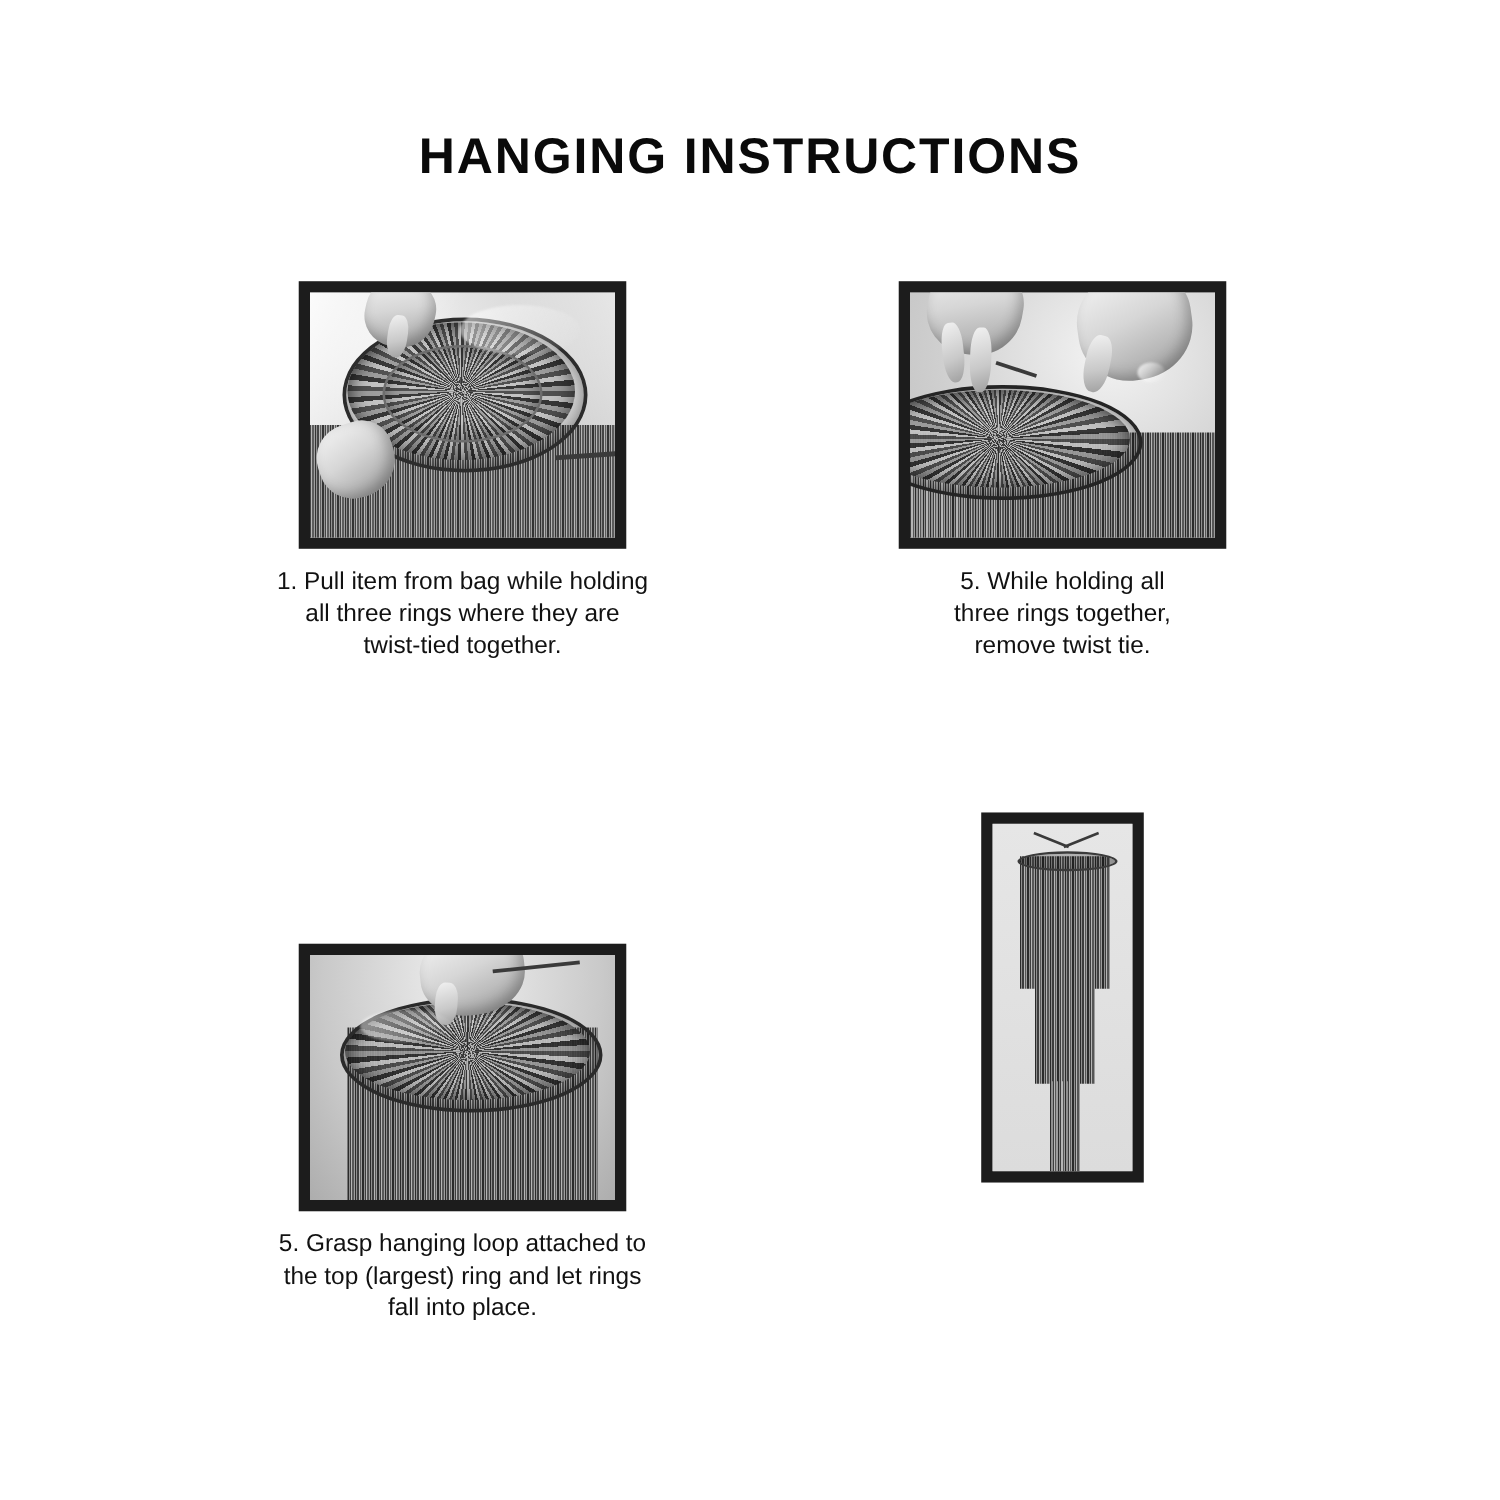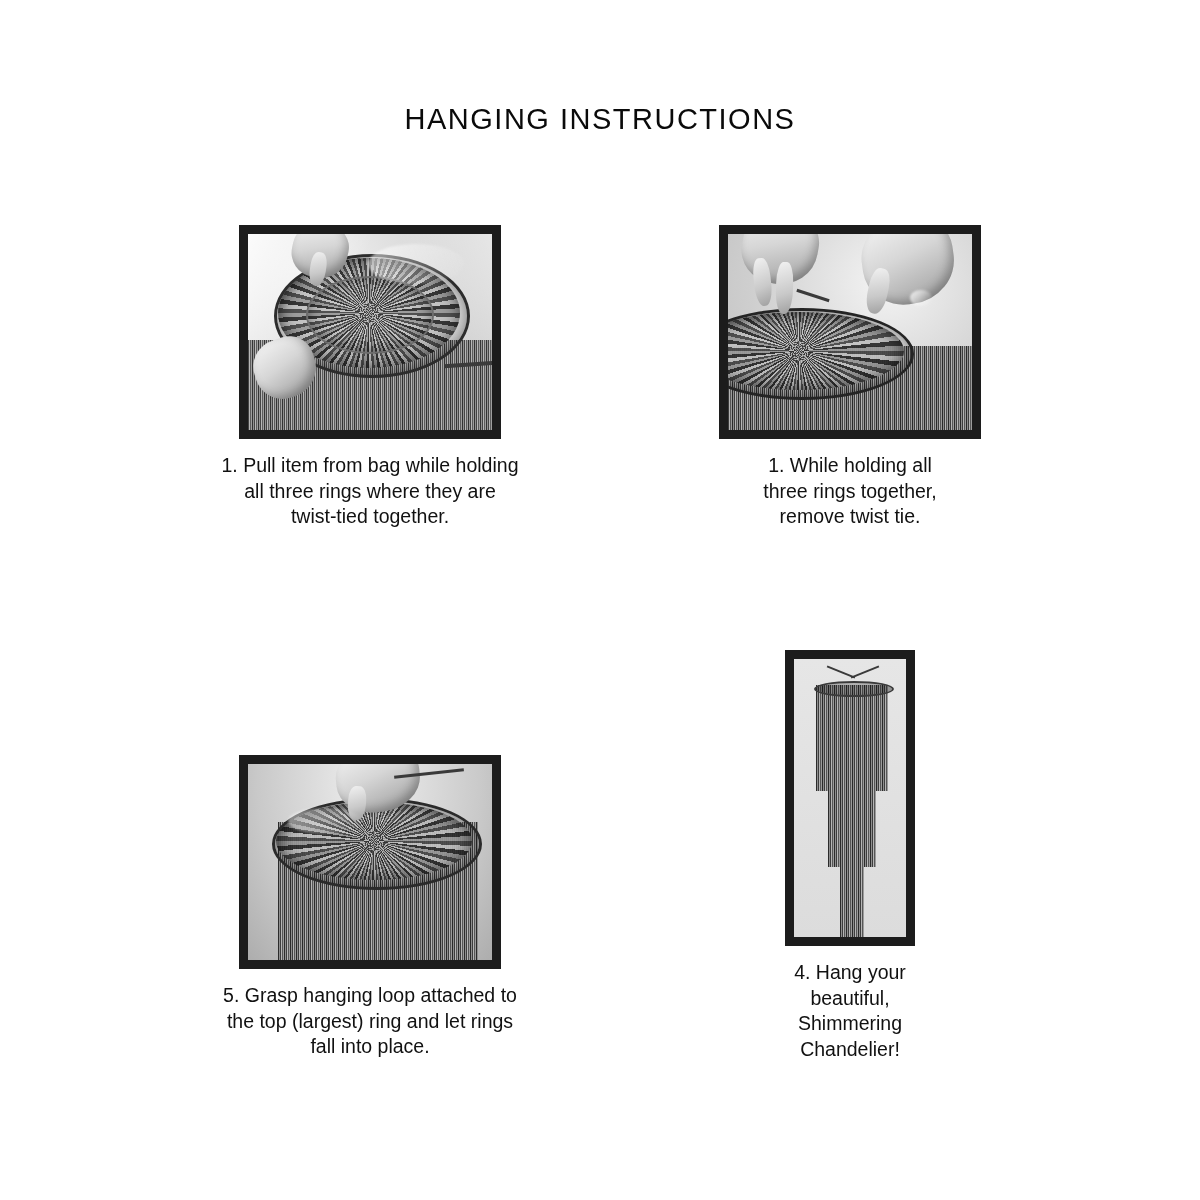--- a/index.html
+++ b/index.html
@@ -22,22 +22,22 @@
     position: relative;
     box-sizing: border-box;
   }
 
   .page-title {
     position: absolute;
     top: 103px;
     left: 0;
     width: 1200px;
     text-align: center;
-    font-size: 29px;
-    font-weight: normal;
+    font-size: 40px;
+    font-weight: bold;
     letter-spacing: 1.5px;
     color: #0a0a0a;
   }
 
   .steps-grid {
     position: absolute;
     top: 225px;
     left: 0;
     width: 1200px;
     height: 930px;
@@ -204,21 +204,21 @@
         <div class="ring" style="left:-38px; top:74px; width:218px; height:86px; border-color:#242424;"></div>
 
         <div class="hand" style="left:14px; top:-22px; width:76px; height:72px; transform:rotate(10deg);"></div>
         <div class="finger" style="left:26px; top:24px; width:17px; height:48px; transform:rotate(-6deg);"></div>
         <div class="finger" style="left:48px; top:28px; width:17px; height:52px; transform:rotate(2deg);"></div>
         <div class="hand" style="left:134px; top:-16px; width:92px; height:86px; transform:rotate(-8deg);"></div>
         <div class="finger" style="left:140px; top:34px; width:20px; height:46px; transform:rotate(12deg);"></div>
         <div class="highlight" style="left:182px; top:56px; width:22px; height:16px; opacity:.95;"></div>
         <div class="cord" style="left:68px; top:60px; width:34px; height:3px; transform:rotate(18deg);"></div>
       </div>
-      <div class="caption caption-narrow">1. While holding all three rings together, remove twist tie.</div>
+      <div class="caption caption-narrow">5. While holding all three rings together, remove twist tie.</div>
     </div>
 
     <div class="step step-3">
       <div class="photo-frame frame-wide">
         <div class="ph bg-soft3"></div>
 
         <div class="tinsel" style="left:30px; top:58px; width:200px; height:142px;"></div>
         <div class="disc" style="left:28px; top:38px; width:196px; height:78px; opacity:.92;"></div>
         <div class="ring" style="left:24px; top:34px; width:204px; height:86px; border-color:#2a2a2a;"></div>
 
@@ -237,17 +237,16 @@
         <div class="cord" style="left:32px; top:12px; width:30px; height:2px; transform:rotate(22deg);"></div>
         <div class="cord" style="left:56px; top:12px; width:30px; height:2px; transform:rotate(-22deg);"></div>
 
         <div class="tinsel" style="left:22px; top:26px; width:72px; height:106px;"></div>
 
         <div class="tinsel" style="left:34px; top:130px; width:48px; height:78px;"></div>
 
         <div class="tinsel" style="left:46px; top:206px; width:24px; height:72px;"></div>
         <div class="ring" style="left:20px; top:22px; width:76px; height:12px; border-color:#3a3a3a; border-width:2px;"></div>
       </div>
-      <div class="caption caption-narrow">4. Hang your beautiful, Shimmering Chandelier!</div>
     </div>
 
   </div>
 </div>
 
 </body></html>

